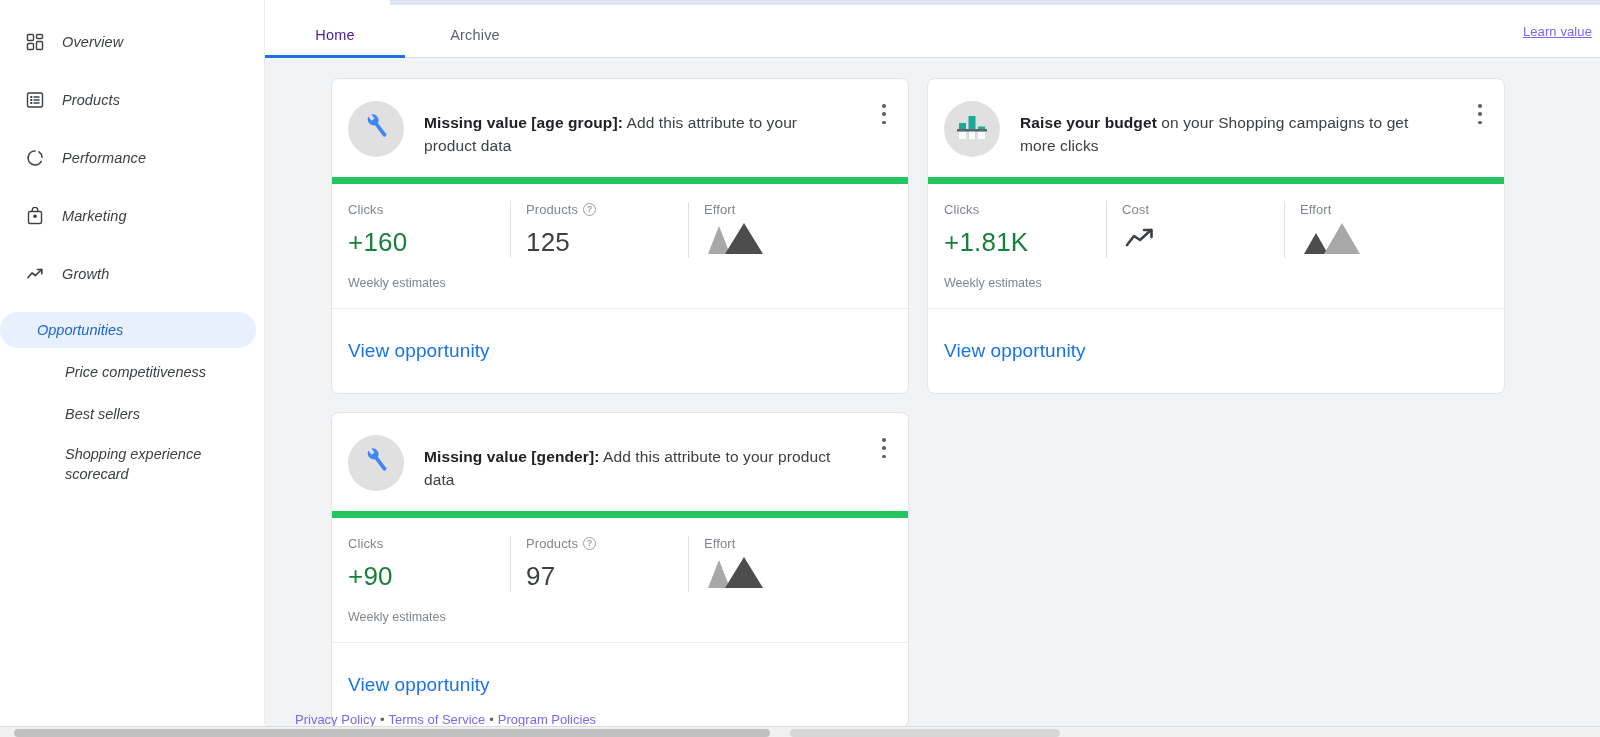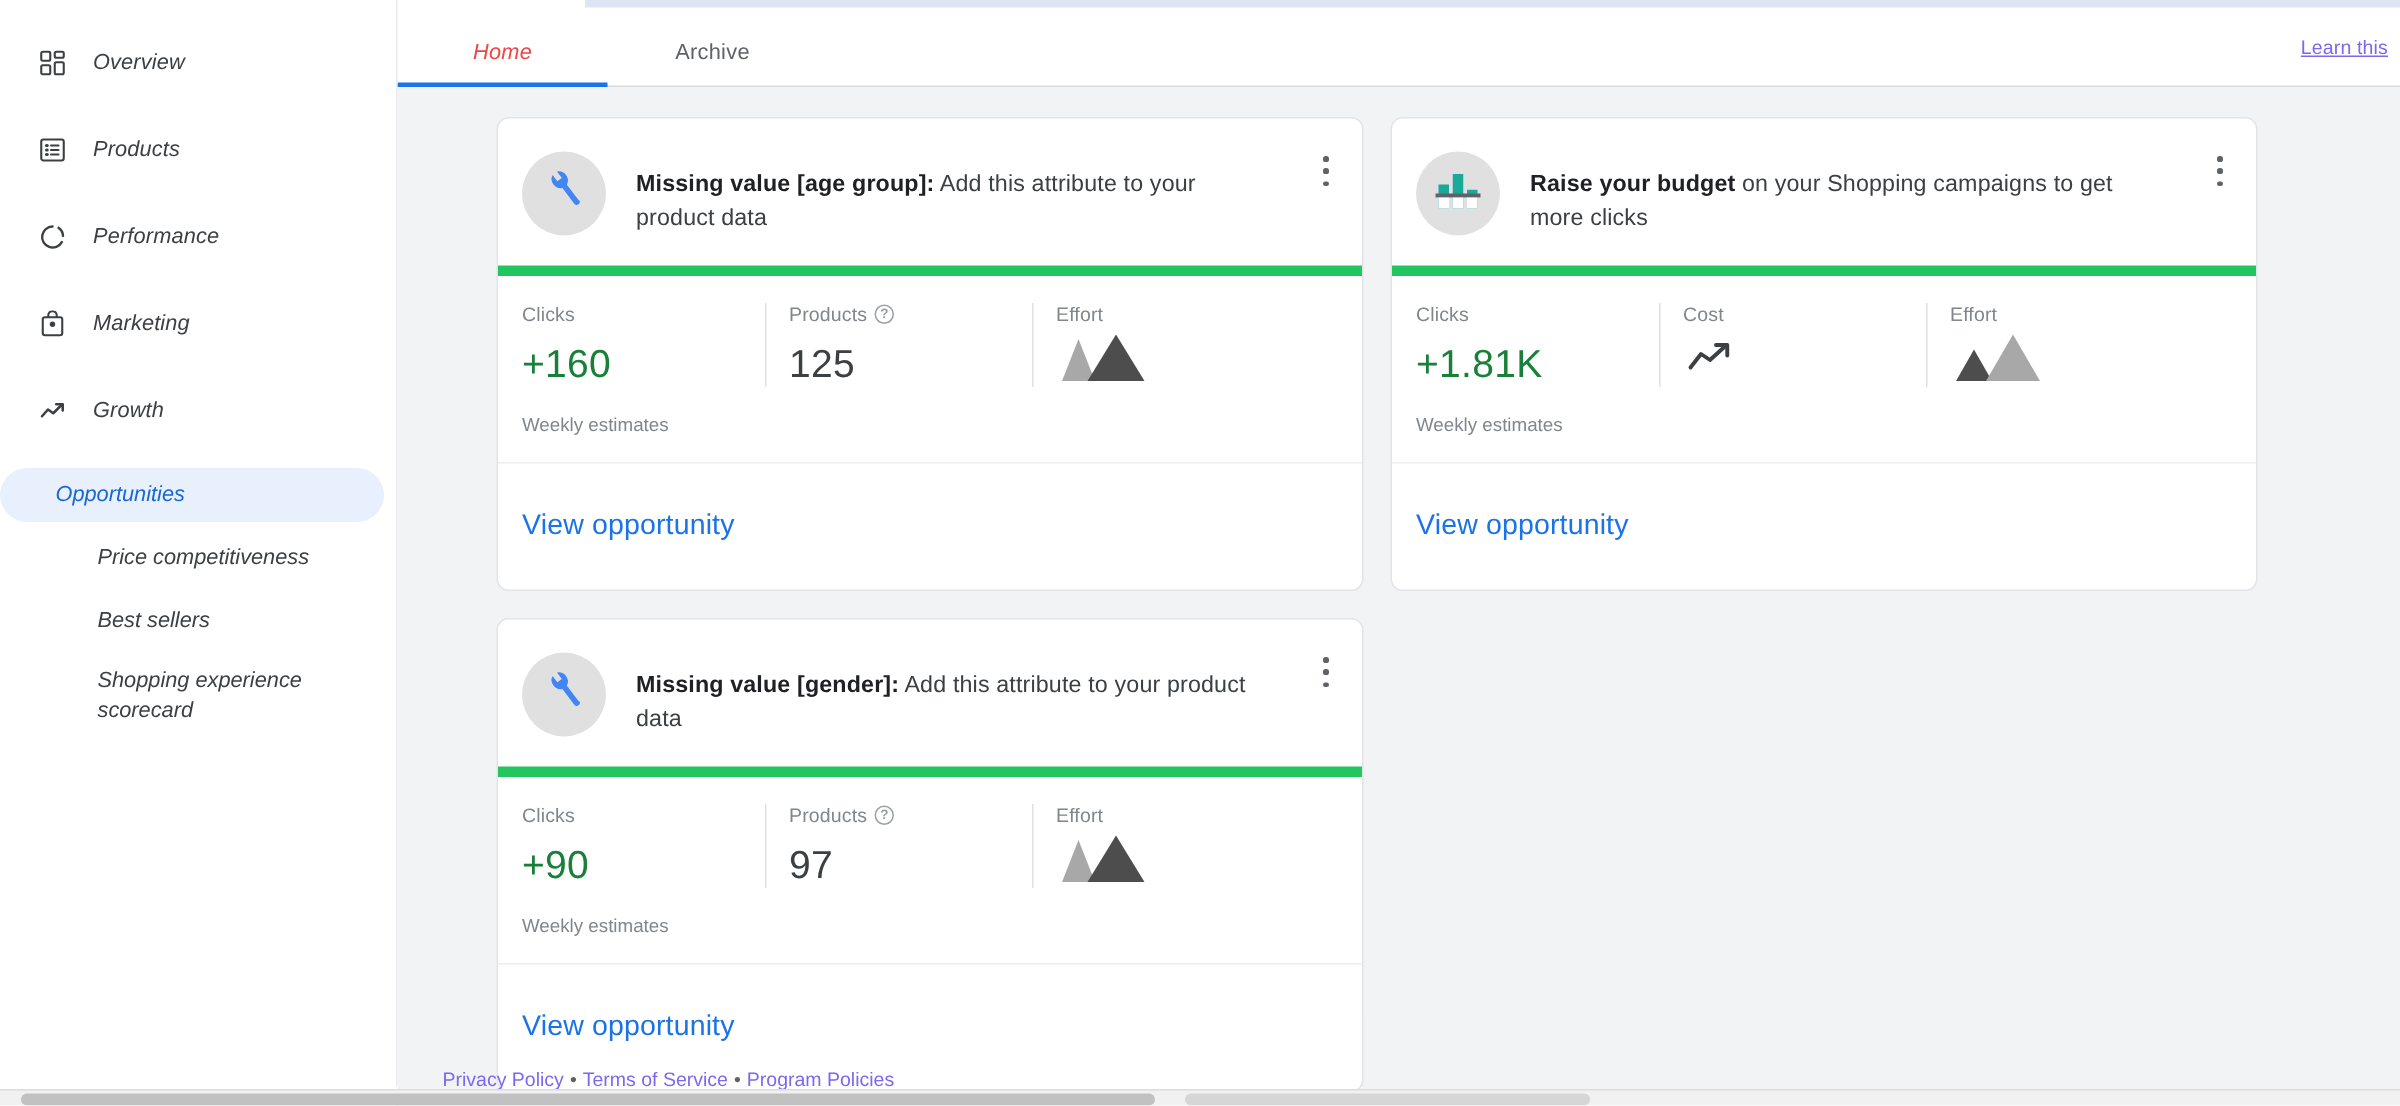--- a/index.html
+++ b/index.html
@@ -76,21 +76,21 @@
   .tab {
     min-width: 140px;
     text-align: center;
     padding: 0 26px 14px 26px;
     font-size: 14.5px;
     color: #5f6368;
     cursor: pointer;
     position: relative;
     letter-spacing: .2px;
   }
-  .tab.active { color: #ef4444; font-weight: 500; font-style: italic; }
+  .tab.active { color: #4c1d95; font-weight: 500; }
   .tab.active:after {
     content: ""; position: absolute;
     left: 0; right: 0; bottom: -1px; height: 3px;
     background: #1a73e8;
   }
   .learn-more {
     position: absolute;
     right: 8px; top: 24px;
     font-size: 13px;
     color: #7b68ee;
@@ -343,21 +343,21 @@
 
     <header class="topbar">
       <div class="tabs">
         <div class="tab active">
           <span>Home</span>
         </div>
         <div class="tab">
           <span>Archive</span>
         </div>
       </div>
-      <a class="learn-more">Learn this</a>
+      <a class="learn-more">Learn value</a>
     </header>
 
     <div class="content">
       <div class="grid">
 
         <div class="card">
           <div class="card-head">
             <div class="card-avatar">
               <span>
                 <svg width="30" height="30" viewBox="0 0 24 24" fill="#4285f4">

